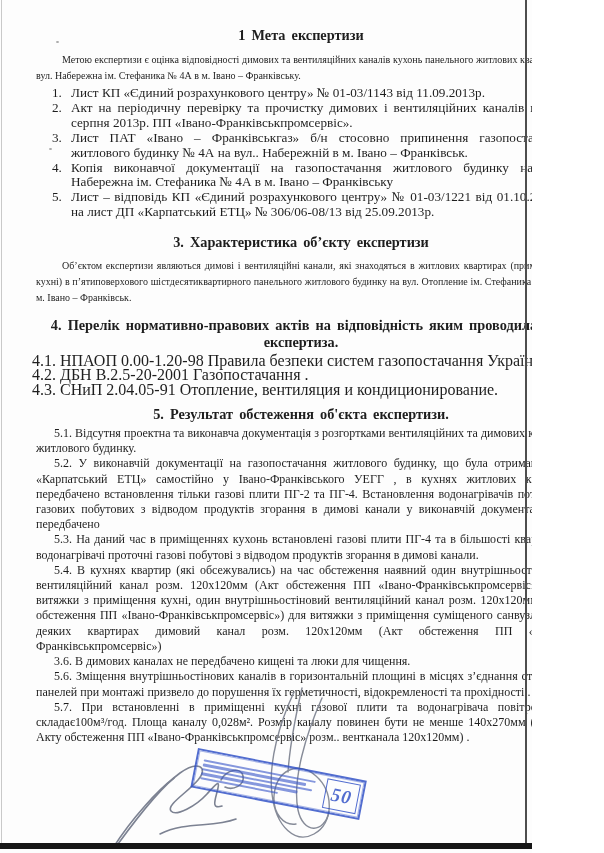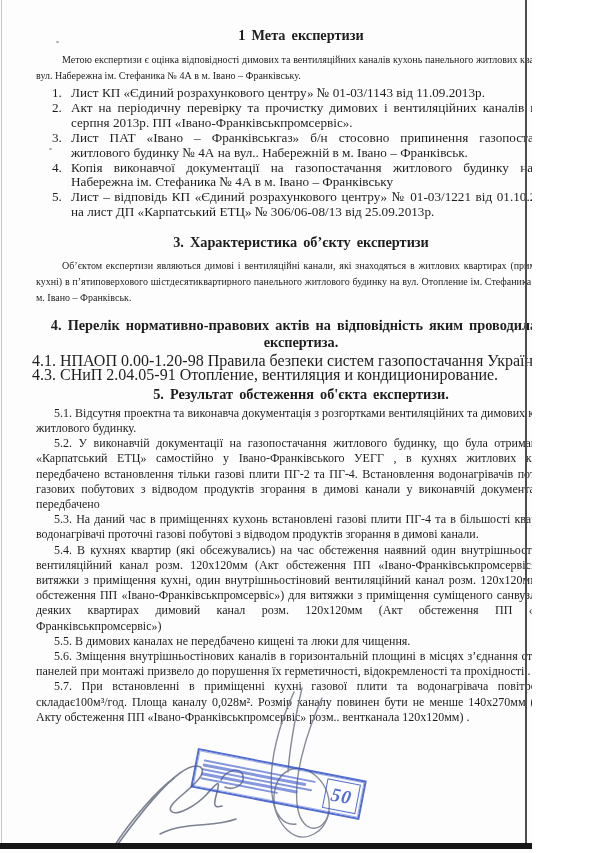--- a/index.html
+++ b/index.html
@@ -12,21 +12,21 @@
   #h2{margin-top:11px;}
   .numlist{margin-top:2px;padding-left:16px;font-size:13.2px;line-height:14.9px;}
   .li{display:flex;}
   .li .n{width:19px;flex:none;}
   .li .t{flex:1;text-align:justify;}
   #h3{margin-top:13px;}
   #s3p{margin-top:7px;text-indent:26px;}
   #h4{margin-top:11px;line-height:17px;padding:0 8px;text-align:center;}
   .s4items{margin-top:3px;margin-left:-4px;font-size:16px;line-height:14.3px;}
   .s5 p{font-size:12px;line-height:15.2px;text-align:justify;text-indent:18px;margin:0;}
-  #h5{margin-top:2px;}
+  #h5{margin-top:8px;}
   .s5{margin-top:3px;}
 
   
   .stamp{position:absolute;left:198px;top:748px;width:172px;height:40px;
          border:2.2px solid #2d4ec6;box-shadow:inset 0 0 0 1px rgba(45,78,198,.5);
          transform:rotate(11deg);transform-origin:0 0;display:flex;align-items:stretch;
          padding:3px;box-sizing:border-box;opacity:.82;background:rgba(255,255,255,0.03);}
   .stamp-lines{flex:1;display:flex;flex-direction:column;justify-content:center;gap:2.4px;padding:1px 3px;}
   .sline{height:2.2px;background:#3a57c8;border-radius:1px;opacity:.75;}
   .sl1{width:96%;} .sl2{width:88%;} .sl3{width:94%;} .sl4{width:82%;} .sl5{width:66%;}
@@ -79,30 +79,31 @@
         <span class="t">Лист – відповідь КП  «Єдиний розрахункового центру» № 01-03/1221  від 01.10.2013р. на лист ДП «Карпатський ЕТЦ» № 306/06-08/13 від 25.09.2013р.</span>
       </div>
     </div>
 
     <div class="h" id="h3">3. Характеристика об’єкту  експертизи</div>
     <p class="p" id="s3p">Об’єктом експертизи являються димові  і  вентиляційні  канали, які знаходяться в житлових квартирах  (приміщення кухні)    в п’ятиповерхового     шістдесятиквартирного  панельного житлового  будинку на вул. Отопление ім. Стефаника № 4А    в м. Івано – Франківськ.</p>
 
     <div class="h" id="h4">4.  Перелік нормативно-правових актів на відповідність яким проводилася експертиза.</div>
     <div class="s4items">
       <div>4.1.  НПАОП 0.00-1.20-98 Правила безпеки  систем газопостачання України</div>
+      <div>4.2.  ДБН В.2.5-20-2001 Газопостачання .</div>
       <div>4.3. СНиП 2.04.05-91 Отопление, вентиляция и кондиционирование.</div>
     </div>
 
     <div class="h" id="h5">5. Результат обстеження об'єкта  експертизи.</div>
     <div class="s5">
       <p>5.1. Відсутня проектна та виконавча документація з розгортками вентиляційних та димових каналів житлового будинку.</p>
       <p>5.2. У виконавчій документації на газопостачання  житлового будинку, що   була отримана ДП  «Карпатський ЕТЦ» самостійно у Івано-Франківського  УЕГГ  ,  в кухнях житлових квартир   передбачено встановлення   тільки   газові плити ПГ-2  та ПГ-4. Встановлення водонагрівачів поточний   газових  побутових з відводом продуктів згорання  в димові канали у виконавчій  документації  не передбачено</p>
       <p>5.3.   На даний час в приміщеннях кухонь встановлені газові плити ПГ-4 та в більшості квартирах водонагрівачі проточні газові побутові з відводом продуктів згорання в димові канали.</p>
       <p>5.4.   В кухнях   квартир (які обсежувались) на час обстеження   наявний    один внутрішньостіновий   вентиляційний канал розм. 120х120мм (Акт обстеження  ПП «Івано-Франківськпромсервіс») для витяжки  з  приміщення  кухні, один внутрішньостіновий вентиляційний канал розм. 120х120мм (Акт обстеження  ПП «Івано-Франківськпромсервіс») для витяжки з приміщення суміщеного санвузла та в деяких квартирах димовий канал розм. 120х120мм (Акт обстеження  ПП «Івано-Франківськпромсервіс»)</p>
-      <p>5.5. В димових каналах  не передбачено кищені та люки для чищення.</p>
+      <p>3.6. В димових каналах  не передбачено кищені та люки для чищення.</p>
       <p>5.6. Зміщення внутрішньостінових каналів  в горизонтальній площині   в місцях  з’єднання стінових панелей  при монтажі  призвело до  порушення  їх герметичності,  відокремленості та прохідності .</p>
       <p>5.7. При встановленні в приміщенні  кухні  газової  плити  та  водонагрівача  повітрообмін складає100м³/год. Площа каналу 0,028м². Розмір каналу повинен бути не менше 140х270мм (згідно Акту обстеження  ПП «Івано-Франківськпромсервіс» розм.. вентканала 120х120мм) .</p>
     </div>
   </div>
 
   <svg class="sig2" width="120" height="162" viewBox="0 0 120 162">
     <path d="M70,2 C64,28 58,58 56,86"></path>
     <path d="M62,6 C48,36 36,76 40,108 C44,142 64,158 82,148 C102,137 102,106 84,90 C66,74 44,84 42,110 C41,128 52,140 64,138"></path>
     <path d="M90,12 C74,48 60,94 66,124 C71,148 92,148 97,126"></path>
   </svg>

